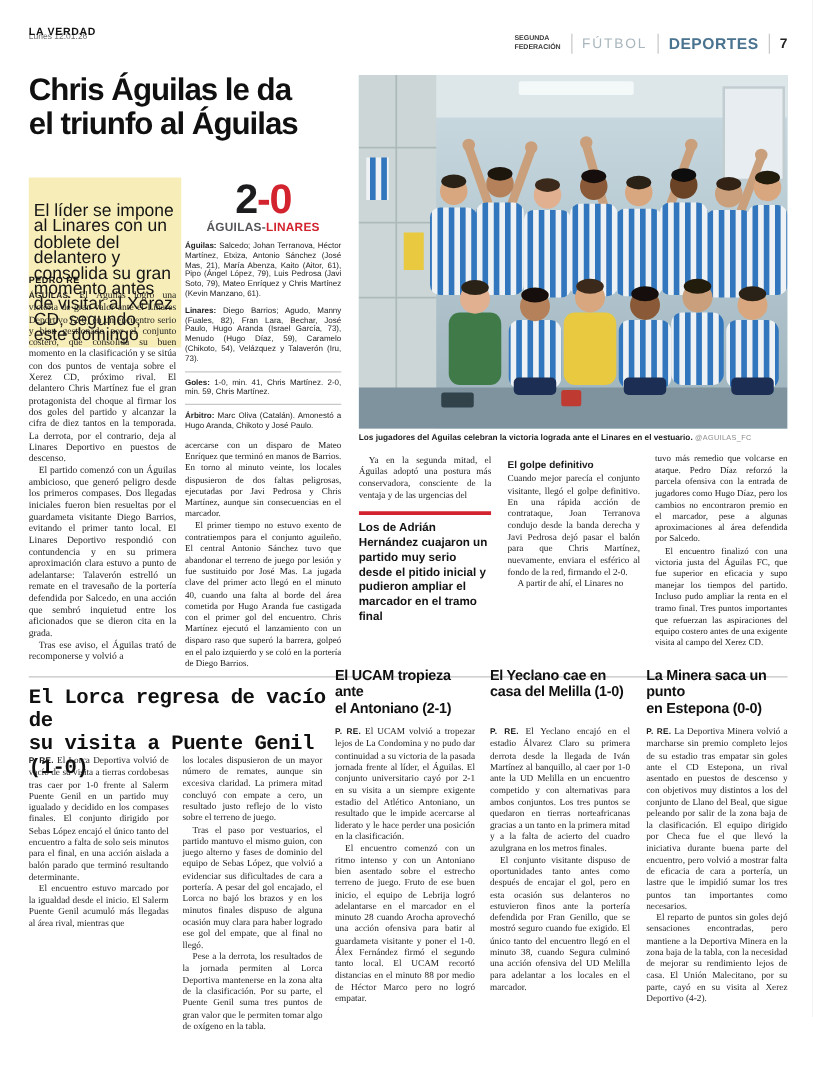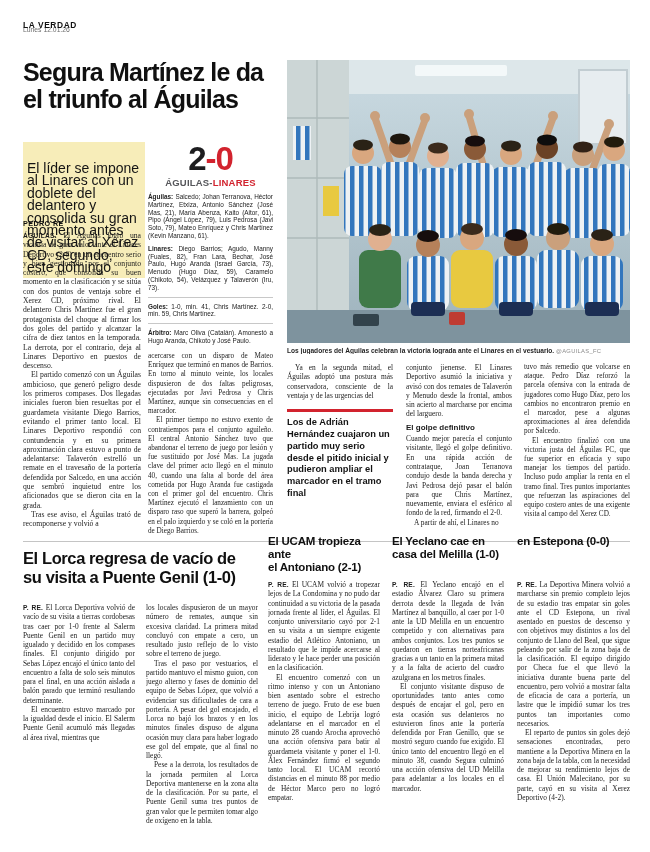--- a/index.html
+++ b/index.html
@@ -53,42 +53,54 @@
   
   .photo{left:287px;top:60px;width:343px;height:283px;overflow:hidden;background:#bccfd8;}
   .caption{left:287px;top:347px;width:343px;font-family:"Liberation Sans",sans-serif;font-size:6.6px;
            font-weight:bold;color:#1f1f1f;white-space:nowrap;overflow:hidden;text-align:left;}
   .credit{font-weight:normal;font-size:5.8px;color:#8a8a8a;letter-spacing:.3px;}
 
   
   .divider{left:23px;top:541px;width:607px;border-top:1px solid #c4c4c4;}
 
   
-  .h2big{left:23px;top:549px;width:250px;font-family:Liberation Sans, sans-serif;font-size:16.5px;
+  .h2big{left:23px;top:549px;width:250px;font-family:Liberation Mono, monospace;font-size:16.5px;
          line-height:18.5px;font-weight:800;letter-spacing:-.4px;color:#101010;}
   .briefhead{top:535px;width:114px;font-family:"Liberation Sans",sans-serif;font-size:11.5px;line-height:13px;
              font-weight:800;letter-spacing:-.2px;color:#101010;}
   .bbody{font-size:7.4px;line-height:9.25px;overflow:hidden;}
   .lorcaA{left:23px;top:603px;width:112px;height:243px;}
   .lorcaB{left:146px;top:603px;width:112px;height:243px;}
   .bf1{left:268px;top:580px;width:112px;height:266px;}
   .bf2{left:392px;top:580px;width:112px;height:266px;}
   .bf3{left:517px;top:580px;width:113px;height:266px;}
   .brun{font-family:"Liberation Sans",sans-serif;font-size:6.6px;font-weight:bold;letter-spacing:.2px;}
 </style>
 </head>
 <body>
 
 <div class="page">
 
   <div class="abs mast-date">Lunes 12.01.26</div>
   <div class="abs mast-brand">LA VERDAD</div>
+  <div class="abs mast-right">
+    <div class="mast-league">
+      <div>SEGUNDA</div>
+      <div>FEDERACIÓN</div>
+    </div>
+    <div class="mast-sep"></div>
+    <div class="mast-sport">FÚTBOL</div>
+    <div class="mast-sep"></div>
+    <div class="mast-section">DEPORTES</div>
+    <div class="mast-sep"></div>
+    <div class="mast-page">7</div>
+  </div>
 
   <div class="abs headline">
-    <div>Segura Martínez le da</div>
+    <div>Chris Águilas le da</div>
     <div>el triunfo al Águilas</div>
   </div>
   <div class="abs standfirst">El líder se impone al Linares con un doblete del delantero y consolida su gran momento antes de visitar al Xerez CD, segundo, este domingo</div>
   <div class="abs byline">PEDRO RE</div>
 
   <div class="abs col1">
     <p><span class="dl">ÁGUILAS.</span> <span>El Águilas logró una victoria de gran valor ante el Linares Deportivo (2-0) en un encuentro serio y bien gestionado por el conjunto costero, que consolida su buen momento en la clasificación y se sitúa con dos puntos de ventaja sobre el Xerez CD, próximo rival. El delantero Chris Martínez fue el gran protagonista del choque al firmar los dos goles del partido y alcanzar la cifra de diez tantos en la temporada. La derrota, por el contrario, deja al Linares Deportivo en puestos de descenso.</span></p>
     <p class="ind">El partido comenzó con un Águilas ambicioso, que generó peligro desde los primeros compases. Dos llegadas iniciales fueron bien resueltas por el guardameta visitante Diego Barrios, evitando el primer tanto local. El Linares Deportivo respondió con contundencia y en su primera aproximación clara estuvo a punto de adelantarse: Talaverón estrelló un remate en el travesaño de la portería defendida por Salcedo, en una acción que sembró inquietud entre los aficionados que se dieron cita en la grada.</p>
     <p class="ind">Tras ese aviso, el Águilas trató de recomponerse y volvió a</p>
   </div>
@@ -219,21 +231,20 @@
       </g>
     </svg>
   </div>
   <div class="abs caption"><span>Los jugadores del Águilas celebran la victoria lograda ante el Linares en el vestuario.</span> <span class="credit">@AGUILAS_FC</span></div>
 
   <div class="abs col3 colp">
     <p class="ind">Ya en la segunda mitad, el Águilas adoptó una postura más conservadora, consciente de la ventaja y de las urgencias del</p>
     <div class="quote">Los de Adrián Hernández cuajaron un partido muy serio desde el pitido inicial y pudieron ampliar el marcador en el tramo final</div>
   </div>
   <div class="abs col4 colp">
-    <p>conjunto jienense. El Linares Deportivo asumió la iniciativa y avisó con dos remates de Talaverón y Menudo desde la frontal, ambos sin acierto al marcharse por encima del larguero.</p>
     <div class="subhead">El golpe definitivo</div>
     <p>Cuando mejor parecía el conjunto visitante, llegó el golpe definitivo. En una rápida acción de contrataque, Joan Terranova condujo desde la banda derecha y Javi Pedrosa dejó pasar el balón para que Chris Martínez, nuevamente, enviara el esférico al fondo de la red, firmando el 2-0.</p>
     <p class="ind">A partir de ahí, el Linares no</p>
   </div>
   <div class="abs col5">
     <p>tuvo más remedio que volcarse en ataque. Pedro Díaz reforzó la parcela ofensiva con la entrada de jugadores como Hugo Díaz, pero los cambios no encontraron premio en el marcador, pese a algunas aproximaciones al área defendida por Salcedo.</p>
     <p class="ind">El encuentro finalizó con una victoria justa del Águilas FC, que fue superior en eficacia y supo manejar los tiempos del partido. Incluso pudo ampliar la renta en el tramo final. Tres puntos importantes que refuerzan las aspiraciones del equipo costero antes de una exigente visita al campo del Xerez CD.</p>
   </div>
 
   <div class="abs divider"></div>
@@ -264,20 +275,21 @@
   <div class="abs briefhead" style="left:392px;">
     <div>El Yeclano cae en</div>
     <div>casa del Melilla (1-0)</div>
   </div>
   <div class="abs bf2 bbody">
     <p><span class="brun">P. RE.</span> <span>El Yeclano encajó en el estadio Álvarez Claro su primera derrota desde la llegada de Iván Martínez al banquillo, al caer por 1-0 ante la UD Melilla en un encuentro competido y con alternativas para ambos conjuntos. Los tres puntos se quedaron en tierras norteafricanas gracias a un tanto en la primera mitad y a la falta de acierto del cuadro azulgrana en los metros finales.</span></p>
     <p class="ind">El conjunto visitante dispuso de oportunidades tanto antes como después de encajar el gol, pero en esta ocasión sus delanteros no estuvieron finos ante la portería defendida por Fran Genillo, que se mostró seguro cuando fue exigido. El único tanto del encuentro llegó en el minuto 38, cuando Segura culminó una acción ofensiva del UD Melilla para adelantar a los locales en el marcador.</p>
   </div>
 
   <div class="abs briefhead" style="left:517px;">
+    <div>La Minera saca un punto</div>
     <div>en Estepona (0-0)</div>
   </div>
   <div class="abs bf3 bbody">
     <p><span class="brun">P. RE.</span> <span>La Deportiva Minera volvió a marcharse sin premio completo lejos de su estadio tras empatar sin goles ante el CD Estepona, un rival asentado en puestos de descenso y con objetivos muy distintos a los del conjunto de Llano del Beal, que sigue peleando por salir de la zona baja de la clasificación. El equipo dirigido por Checa fue el que llevó la iniciativa durante buena parte del encuentro, pero volvió a mostrar falta de eficacia de cara a portería, un lastre que le impidió sumar los tres puntos tan importantes como necesarios.</span></p>
     <p class="ind">El reparto de puntos sin goles dejó sensaciones encontradas, pero mantiene a la Deportiva Minera en la zona baja de la tabla, con la necesidad de mejorar su rendimiento lejos de casa. El Unión Malecitano, por su parte, cayó en su visita al Xerez Deportivo (4-2).</p>
   </div>
 
 </div>
 
 </body></html>

